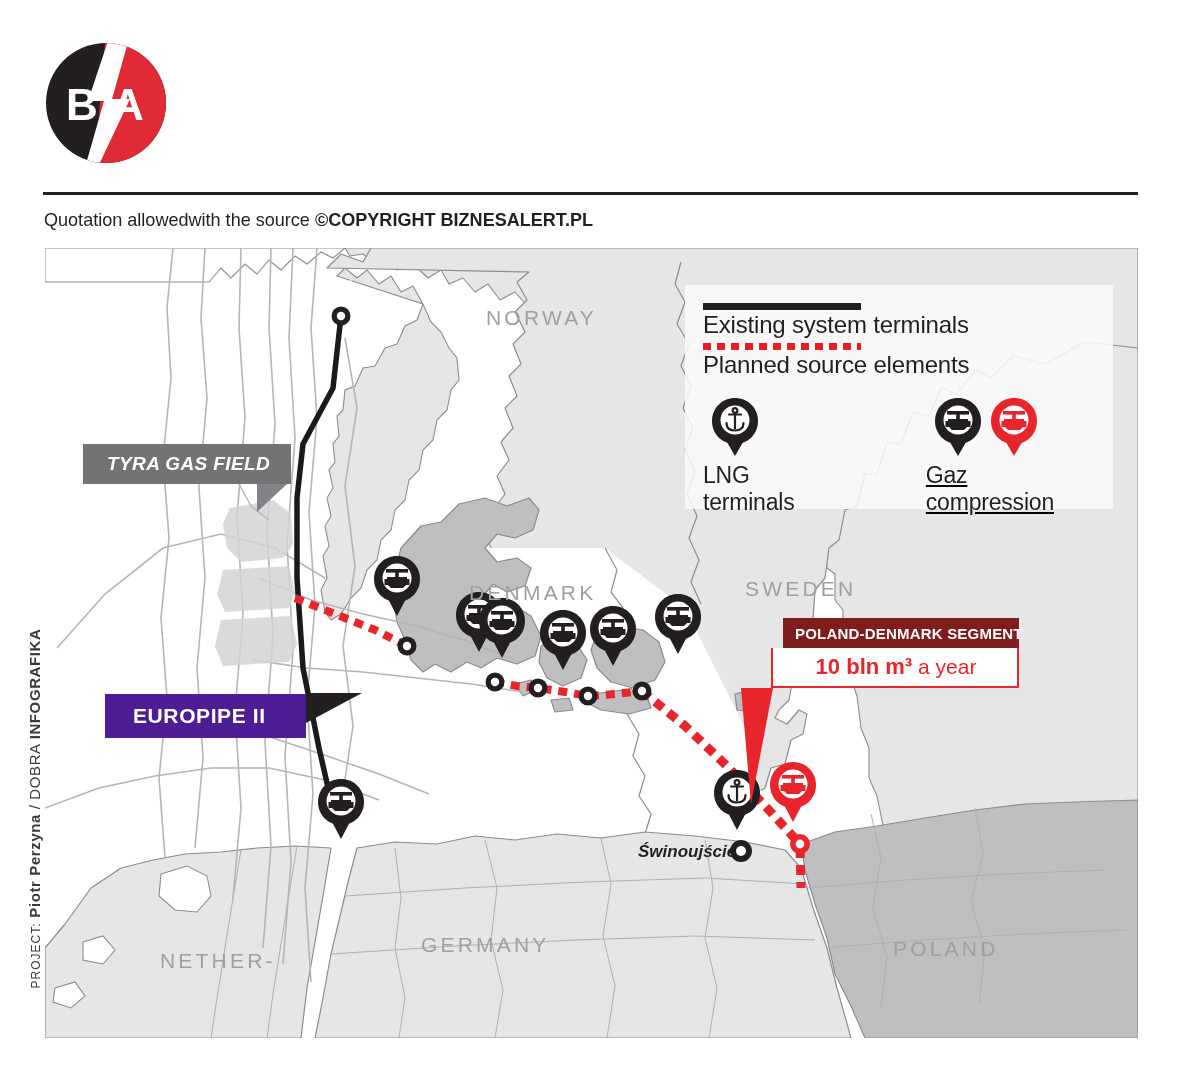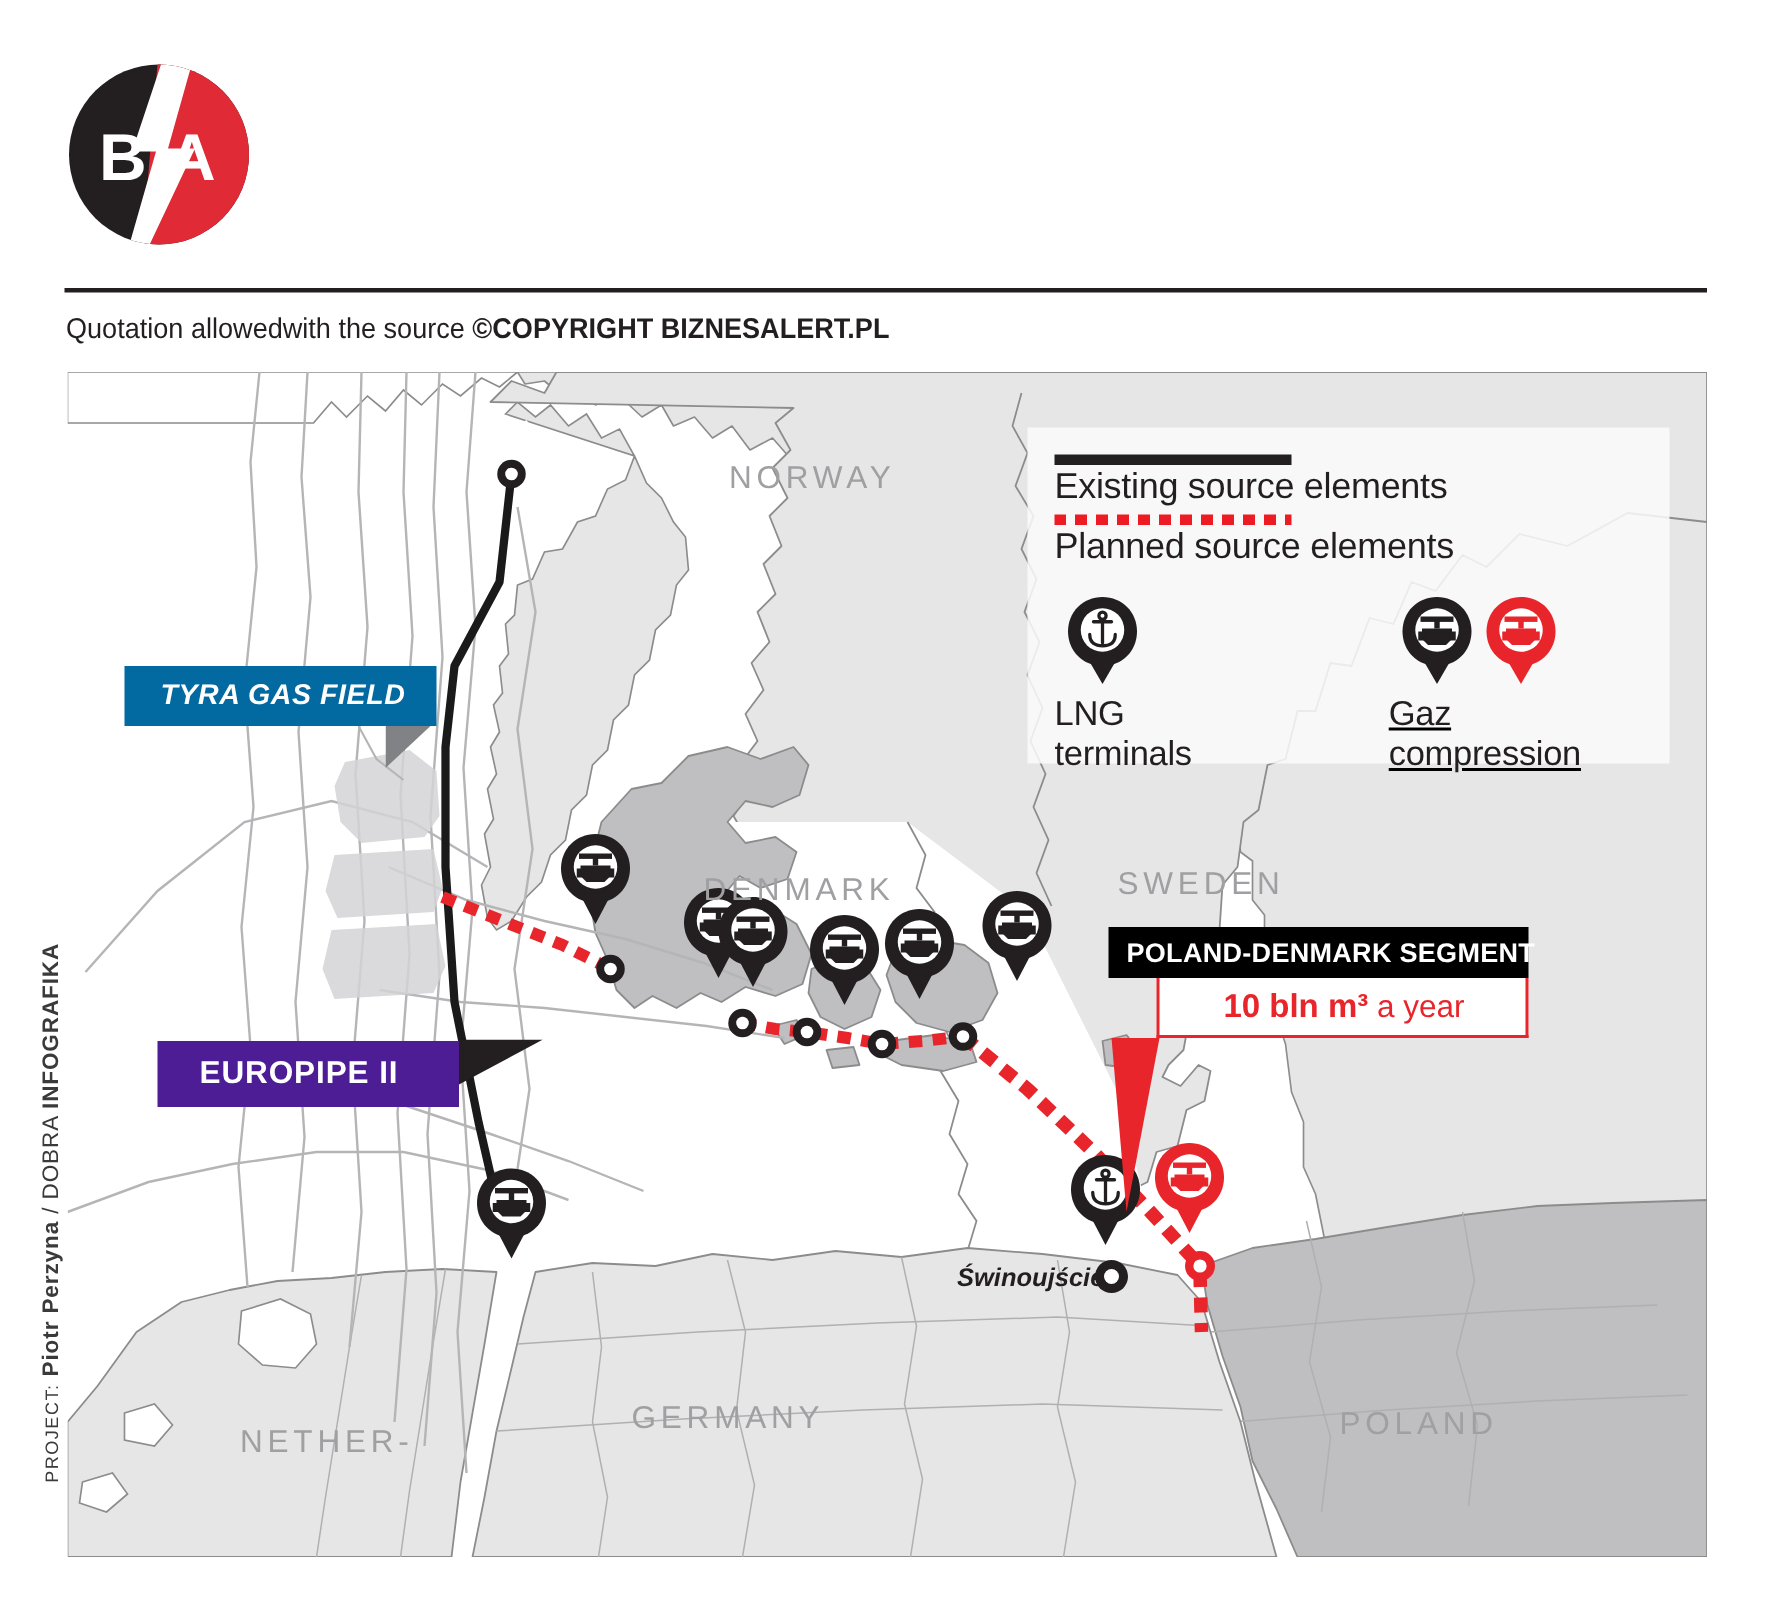--- a/index.html
+++ b/index.html
@@ -63,34 +63,34 @@
   .leg-text { font-size: 24px; color: #231f20; line-height: 30px; letter-spacing: -0.2px; }
   .leg-icons { display: flex; margin-top: 12px; }
   .leg-col { display: flex; flex-direction: column; align-items: flex-start; }
   .leg-col.right { margin-left: 84px; text-decoration: underline; }
   .leg-pins { display: flex; align-items: flex-end; gap: 4px; padding-left: 6px; }
   .leg-caption { font-size: 23px; color: #231f20; margin-top: 6px; letter-spacing: -0.2px; }
 
   
   .callout { position: absolute; left: 694px; top: 370px; width: 280px; }
   .callout-head {
-    background: #000000; color: #fff; font-weight: bold; font-size: 18px;
-    letter-spacing: 0.2px; padding: 7px 10px 6px 12px; white-space: nowrap;
+    background: #7f1d1d; color: #fff; font-weight: bold; font-size: 15px;
+    letter-spacing: 0.2px; padding: 7px 10px 6px 12px; white-space: nowrap; margin-left: 44px;
   }
   .callout-body {
     background: #fff; border: 2px solid #e8252b; border-top: none;
     padding: 6px 10px 6px 12px; text-align: center; white-space: nowrap; margin-left: 32px;
   }
   .callout-body .big { color: #e8252b; font-weight: bold; font-size: 22px; }
   .callout-body .sml { color: #e8252b; font-weight: normal; font-size: 21px; }
 
   
   .tag { position: absolute; white-space: nowrap; }
   .tag-tyra {
-    left: 38px; top: 196px; background: #0369a1; color: #fff;
+    left: 38px; top: 196px; background: #737373; color: #fff;
     font-style: italic; font-weight: bold; font-size: 19px; letter-spacing: 0.4px;
     padding: 9px 21px 9px 24px;
   }
   .tag-europipe {
     left: 60px; top: 446px; background: #4c1d95; color: #fff;
     font-weight: bold; font-size: 21px; letter-spacing: 0.6px;
     padding: 10px 40px 10px 28px;
   }
   .tag-swin {
     left: 593px; top: 594px; color: #231f20; font-weight: bold; font-size: 17px; font-style: italic;
@@ -390,21 +390,21 @@
         <text x="115" y="720">NETHER-</text>
       </g>
 
       <g fill="none" stroke="#b5b5b8" stroke-width="1.4">
         <path d="M194,236 L206,258 L224,272"></path>
       </g>
     </svg>
 
     <div class="legend">
       <div class="leg-line-solid"></div>
-      <div class="leg-text">Existing source elements</div>
+      <div class="leg-text">Existing system terminals</div>
       <div class="leg-line-dash"></div>
       <div class="leg-text">Planned source elements</div>
 
       <div class="leg-icons">
         <div class="leg-col">
           <div class="leg-pins">
             <svg width="52" height="64" viewBox="-26 -52 52 64">
               <path d="M0,0 C-13,0 -23,-10 -23,-23 C-23,-36 -13,-46 0,-46 C13,-46 23,-36 23,-23 C23,-10 13,0 0,0 Z" fill="#231f20"></path>
               <path d="M-11,-7 L11,-7 L0,12 Z" fill="#231f20"></path>
               <circle cx="0" cy="-24" r="14.5" fill="#ffffff"></circle>

